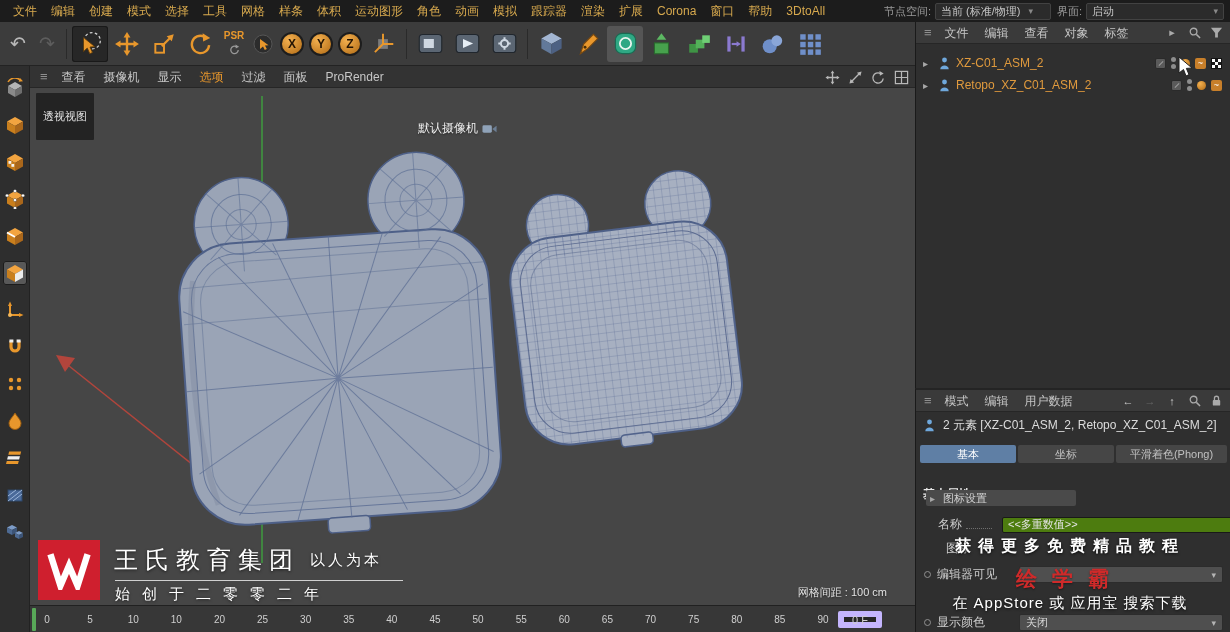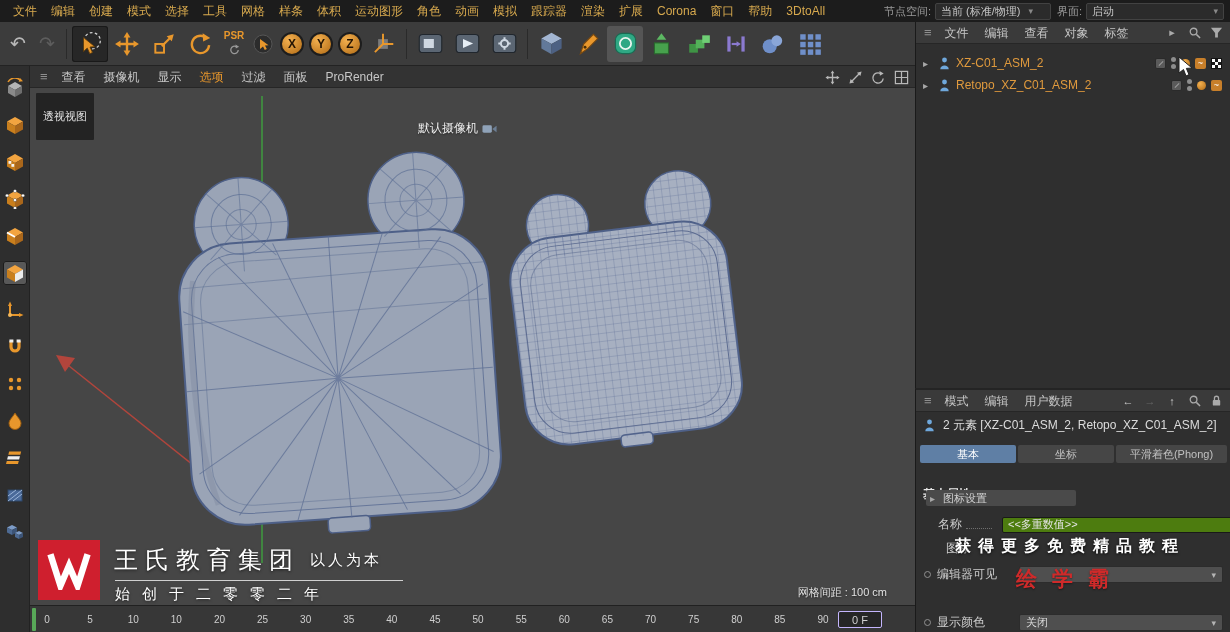--- a/index.html
+++ b/index.html
@@ -43,21 +43,21 @@
   #wm-logo{position:absolute;left:0;top:2px;width:62px;height:60px;background:#cf1f2e;display:flex;align-items:center;justify-content:center}
   #wm-title{position:absolute;left:76px;top:6px;color:#fff;font-size:24px;letter-spacing:7px;white-space:nowrap;text-shadow:0 1px 3px rgba(0,0,0,.6)}
   #wm-tagline{position:absolute;left:272px;top:13px;color:#fff;font-size:15px;letter-spacing:3px;white-space:nowrap;text-shadow:0 1px 3px rgba(0,0,0,.6)}
   #wm-line{position:absolute;left:77px;top:42px;width:288px;height:1px;background:rgba(255,255,255,.75)}
   #wm-sub{position:absolute;left:77px;top:47px;color:#fff;font-size:15px;letter-spacing:12px;white-space:nowrap;text-shadow:0 1px 3px rgba(0,0,0,.6)}
   
   #timeline{position:absolute;left:30px;top:605px;width:885px;height:27px;background:#373737;border-top:1px solid #212121;z-index:5}
   #playhead{position:absolute;left:2px;top:2px;width:4px;height:23px;background:#58a858;border-radius:1px}
   #ruler{position:absolute;left:10px;top:0;width:790px;height:27px;display:flex;justify-content:space-between;align-items:center}
   .tick{font-size:10px;color:#cfcfcf;min-width:14px;text-align:center}
-  #framefield{position:absolute;left:808px;top:5px;width:44px;height:17px;background:#262626;border:1px solid #c4b5fd;border-radius:2px;color:#cfcfcf;font-size:11px;display:flex;align-items:center;justify-content:center}
+  #framefield{position:absolute;left:808px;top:5px;width:44px;height:17px;background:#262626;border:6px solid #c4b5fd;border-radius:2px;color:#cfcfcf;font-size:11px;display:flex;align-items:center;justify-content:center}
   
   #ompanel{position:absolute;left:915px;top:22px;width:315px;height:366px;background:#2f2f2f;border-left:1px solid #1a1a1a;z-index:6}
   .pheader{position:absolute;left:0;top:0;width:100%;height:22px;background:#3a3a3a;border-bottom:1px solid #262626;display:flex;align-items:center;padding:0 4px;gap:2px}
   .phitem{font-size:12px;color:#c6c6c6;padding:0 7px;line-height:22px;white-space:nowrap}
   .pheader .spacer{flex:1}
   .hico{width:16px;height:16px;display:flex;align-items:center;justify-content:center;margin:0 2px;color:#aaa;font-size:11px}
   .om-row{position:absolute;left:0;width:100%;height:22px;display:flex;align-items:center;padding-left:7px;gap:4px}
   .caret{color:#a8a8a8;font-size:10px;width:10px}
   .obj-label{font-size:12px;color:#e09a3d;white-space:nowrap}
   .om-right{margin-left:auto;display:flex;align-items:center;gap:5px;padding-right:8px}
@@ -654,19 +654,20 @@
       <span class="am-drop">
         <span>关闭</span>
         <span class="dd">▾</span>
       </span>
     </div>
   </div>
 
   <div id="promo">
     <div id="promo-l1">获得更多免费精品教程</div>
     <div id="promo-l2">绘学霸</div>
+    <div id="promo-l3">在 AppStore 或 应用宝 搜索下载</div>
   </div>
 
   <svg id="cursor" width="16" height="22" viewBox="0 0 16 22">
     <polygon points="1,1 1,17 5.5,13.5 8,20 11,18.6 8.4,12.4 14,12" fill="#fff" stroke="#222" stroke-width="1"></polygon>
   </svg>
 
 </div>
 
 </body></html>

